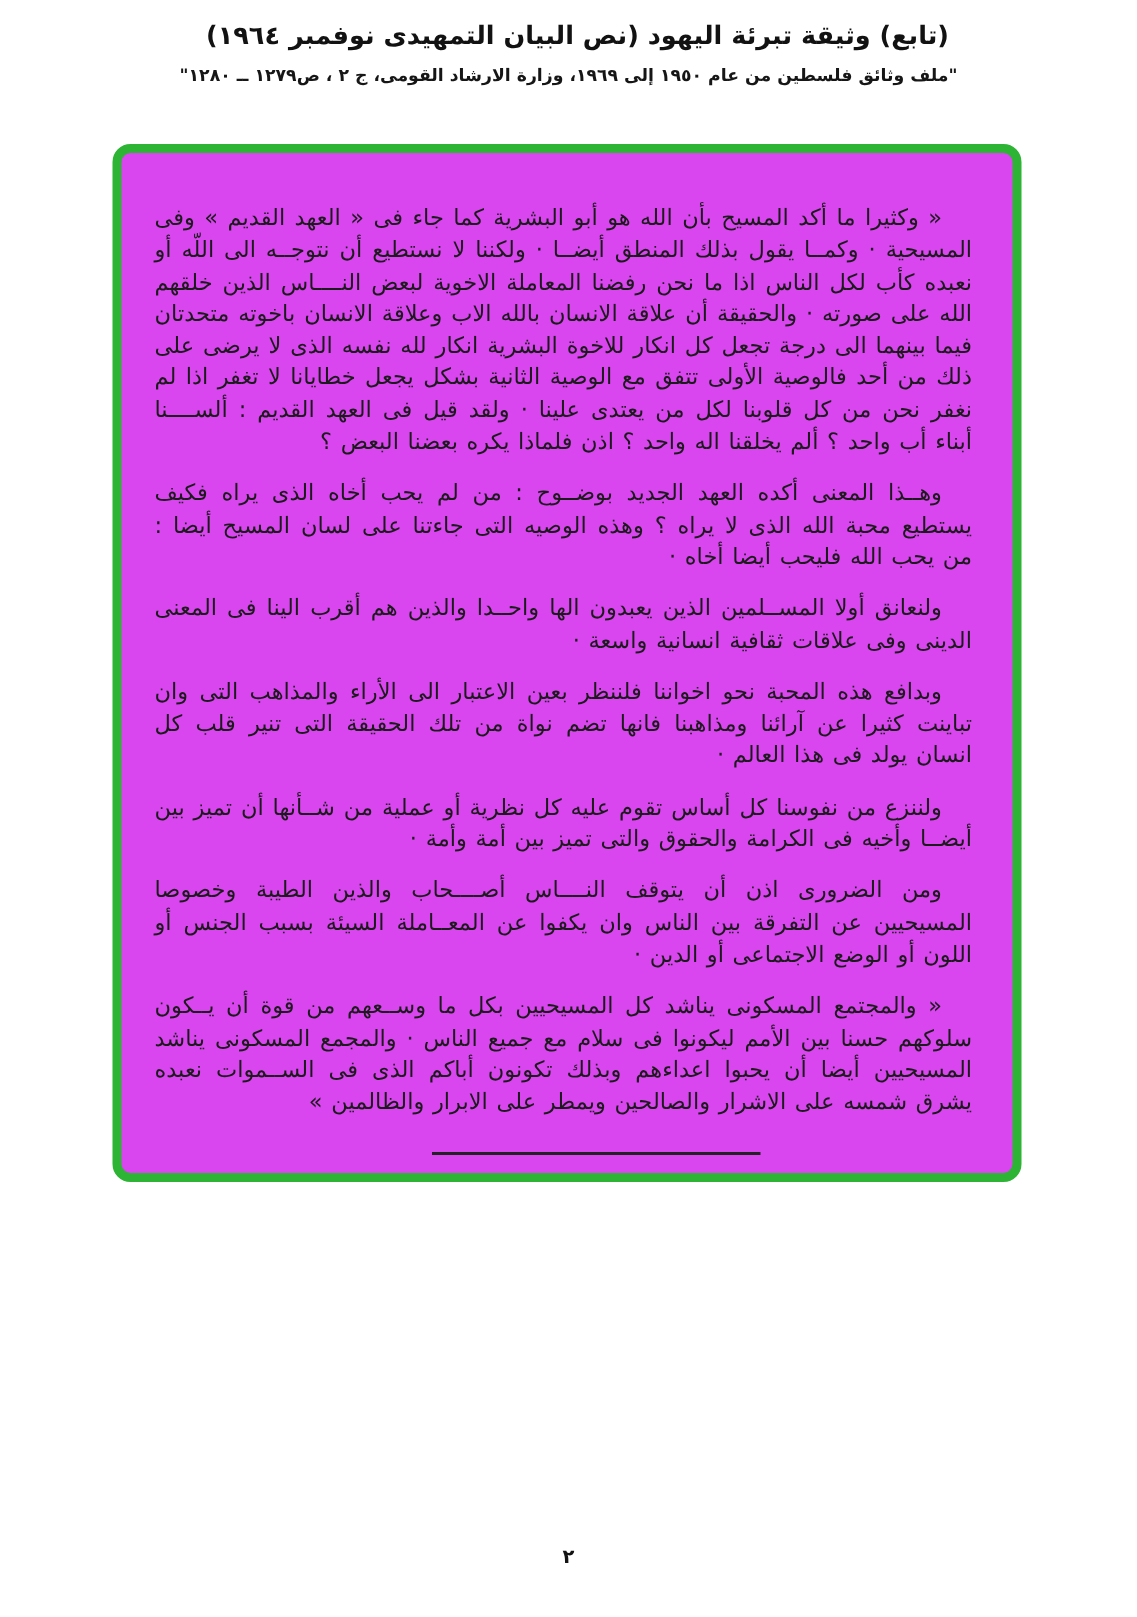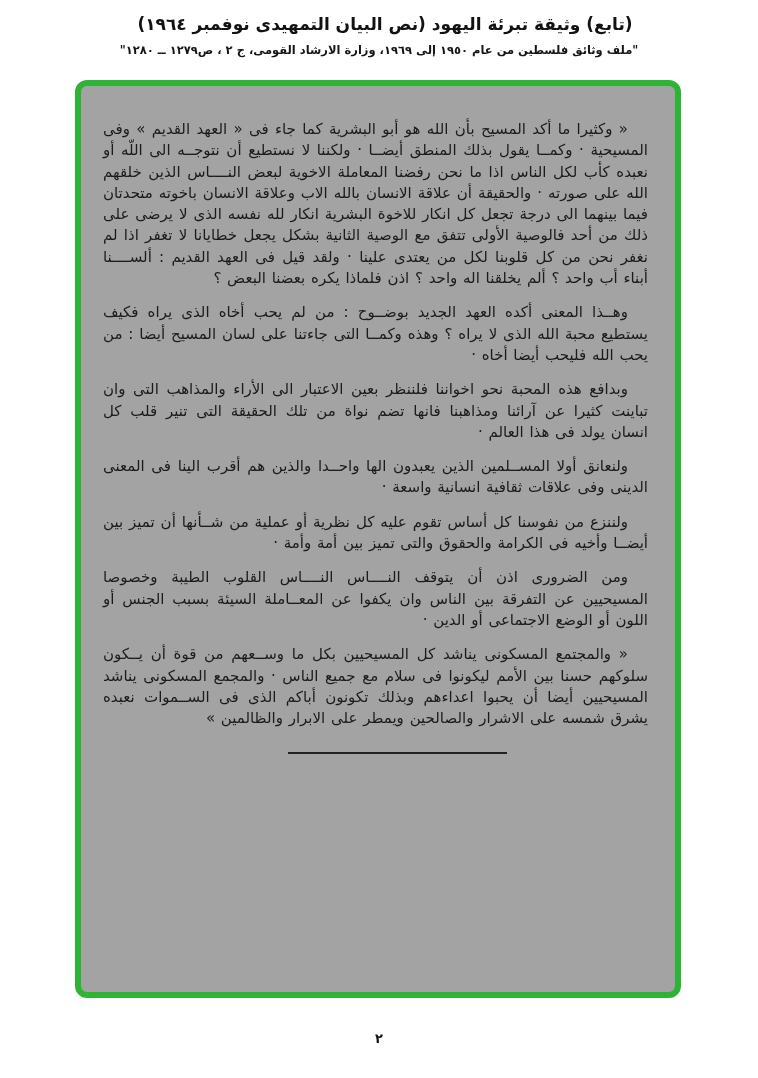--- a/index.html
+++ b/index.html
@@ -36,27 +36,27 @@
     margin-top: 9px;
     font-size: 11.5px;
     font-weight: bold;
     color: #161616;
   }
 
   
   .green-frame {
     position: absolute;
     left: 75px;
-    top: 80px;
+    top: 96px;
     width: 606px;
-    height: 918px;
+    height: 692px;
     box-sizing: border-box;
     border: 6px solid #2db434;
     border-radius: 12px;
-    background: #a3a3a3;
+    background: #d946ef;
   }
 
   
   .doc-body {
     margin: 33px 27px 0 22px;
     direction: rtl;
     text-align: justify;
     font-size: 15px;
     line-height: 21.3px;
     color: #1b1b1b;
@@ -92,23 +92,23 @@
 <body>
 
 <div class="doc-header">
   <div class="doc-title">(تابع) وثيقة تبرئة اليهود (نص البيان التمهيدى نوفمبر ١٩٦٤)</div>
   <div class="doc-subtitle">"ملف وثائق فلسطين من عام ١٩٥٠ إلى ١٩٦٩، وزارة الارشاد القومى، ج ٢ ، ص١٢٧٩ ــ ١٢٨٠"</div>
 </div>
 
 <div class="green-frame">
   <div class="doc-body">
     <p>« وكثيرا ما أكد المسيح بأن الله هو أبو البشرية كما جاء فى « العهد القديم » وفى المسيحية · وكمــا يقول بذلك المنطق أيضــا · ولكننا لا نستطيع أن نتوجــه الى اللّه أو نعبده كأب لكل الناس اذا ما نحن رفضنا المعاملة الاخوية لبعض النــــاس الذين خلقهم الله على صورته · والحقيقة أن علاقة الانسان بالله الاب وعلاقة الانسان باخوته متحدتان فيما بينهما الى درجة تجعل كل انكار للاخوة البشرية انكار لله نفسه الذى لا يرضى على ذلك من أحد فالوصية الأولى تتفق مع الوصية الثانية بشكل يجعل خطايانا لا تغفر اذا لم نغفر نحن من كل قلوبنا لكل من يعتدى علينا · ولقد قيل فى العهد القديم : ألســــنا أبناء أب واحد ؟ ألم يخلقنا اله واحد ؟ اذن فلماذا يكره بعضنا البعض ؟</p>
-    <p>وهــذا المعنى أكده العهد الجديد بوضــوح : من لم يحب أخاه الذى يراه فكيف يستطيع محبة الله الذى لا يراه ؟ وهذه وكمــا التى جاءتنا على لسان المسيح أيضا : من يحب الله فليحب أيضا أخاه ·</p>
+    <p>وهــذا المعنى أكده العهد الجديد بوضــوح : من لم يحب أخاه الذى يراه فكيف يستطيع محبة الله الذى لا يراه ؟ وهذه الوصيه التى جاءتنا على لسان المسيح أيضا : من يحب الله فليحب أيضا أخاه ·</p>
+    <p>ولنعانق أولا المســلمين الذين يعبدون الها واحــدا والذين هم أقرب الينا فى المعنى الدينى وفى علاقات ثقافية انسانية واسعة ·</p>
     <p>وبدافع هذه المحبة نحو اخواننا فلننظر بعين الاعتبار الى الأراء والمذاهب التى وان تباينت كثيرا عن آرائنا ومذاهبنا فانها تضم نواة من تلك الحقيقة التى تنير قلب كل انسان يولد فى هذا العالم ·</p>
-    <p>ولنعانق أولا المســلمين الذين يعبدون الها واحــدا والذين هم أقرب الينا فى المعنى الدينى وفى علاقات ثقافية انسانية واسعة ·</p>
     <p>ولننزع من نفوسنا كل أساس تقوم عليه كل نظرية أو عملية من شــأنها أن تميز بين أيضــا وأخيه فى الكرامة والحقوق والتى تميز بين أمة وأمة ·</p>
-    <p>ومن الضرورى اذن أن يتوقف النــــاس النــــاس القلوب الطيبة وخصوصا المسيحيين عن التفرقة بين الناس وان يكفوا عن المعــاملة السيئة بسبب الجنس أو اللون أو الوضع الاجتماعى أو الدين ·</p>
+    <p>ومن الضرورى اذن أن يتوقف النــــاس أصــــحاب والذين الطيبة وخصوصا المسيحيين عن التفرقة بين الناس وان يكفوا عن المعــاملة السيئة بسبب الجنس أو اللون أو الوضع الاجتماعى أو الدين ·</p>
     <p>« والمجتمع المسكونى يناشد كل المسيحيين بكل ما وســعهم من قوة أن يــكون سلوكهم حسنا بين الأمم ليكونوا فى سلام مع جميع الناس · والمجمع المسكونى يناشد المسيحيين أيضا أن يحبوا اعداءهم وبذلك تكونون أباكم الذى فى الســموات نعبده يشرق شمسه على الاشرار والصالحين ويمطر على الابرار والظالمين »</p>
     <div class="end-rule"></div>
   </div>
 </div>
 
 <div class="page-number">٢</div>
 
 </body></html>

